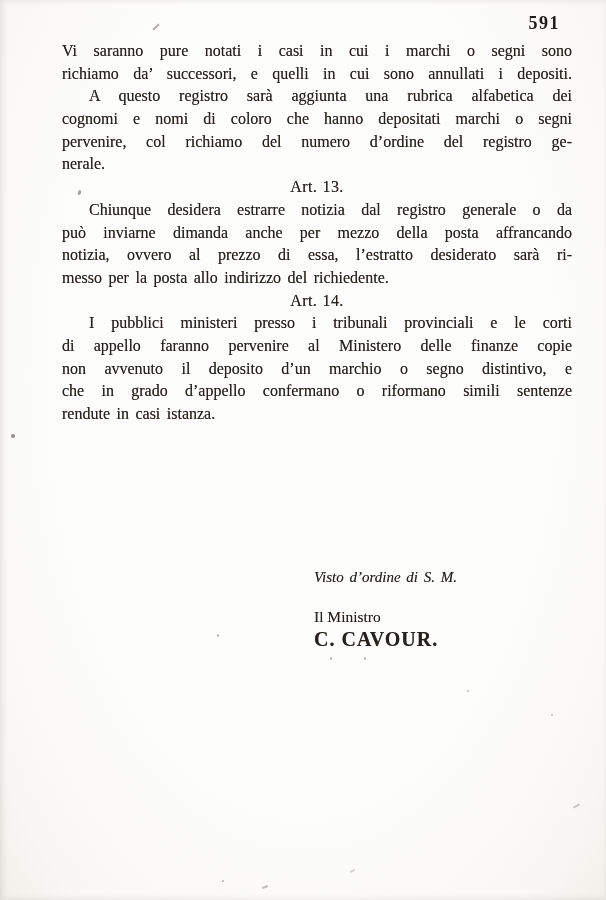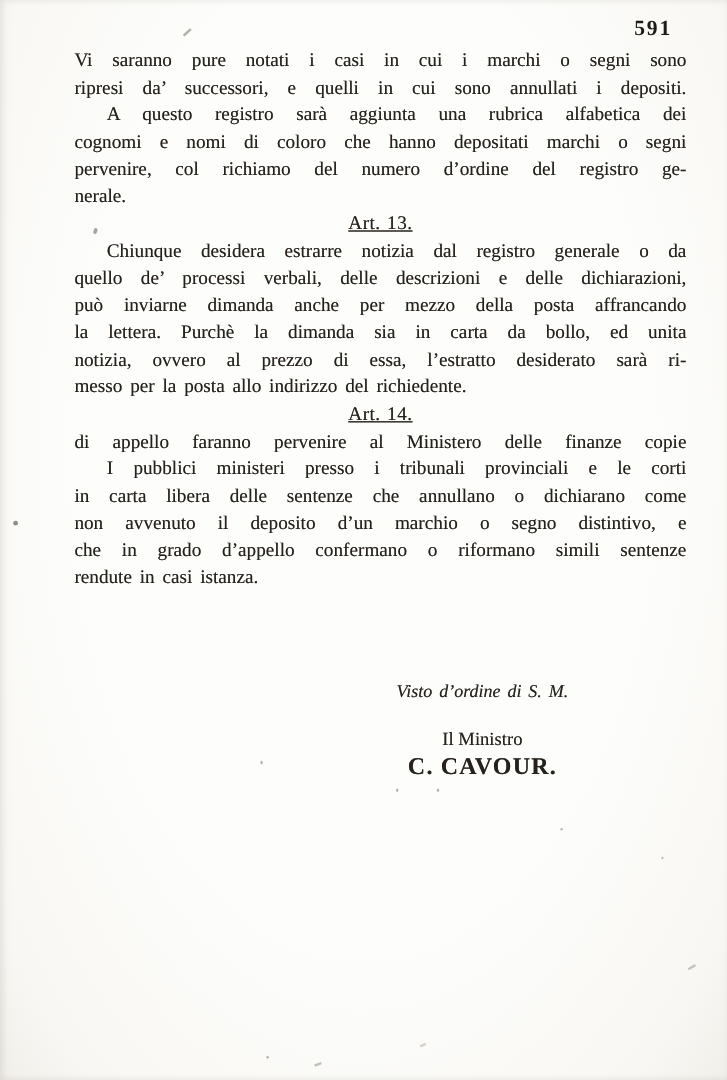--- a/index.html
+++ b/index.html
@@ -52,28 +52,26 @@
   .last {
     text-align: center;
     text-align-last: left;
     word-spacing: 2.5px;
   }
   .head {
     text-align: center;
     text-align-last: center;
     word-spacing: 1px;
     letter-spacing: 0.4px;
-    text-decoration: underline;
   }
   .signature {
     position: absolute;
     left: 314px;
     top: 566px;
     width: 176px;
-    text-align: center;
   }
   .sig-visto {
     font-style: italic;
     font-size: 15px;
     line-height: 22.5px;
     word-spacing: 2px;
     text-shadow: 0 0 0.4px rgba(35,30,25,0.5);
   }
   .sig-role {
     font-size: 15.5px;
@@ -100,36 +98,33 @@
 </style>
 </head>
 <body>
 
 <div class="page">
 
   <div class="page-number">591</div>
 
   <div class="text-column">
     <div class="line j">Vi saranno pure notati i casi in cui i marchi o segni sono</div>
-    <div class="line j">ripresi da’ successori, e quelli in cui sono annullati i depositi.</div>
+    <div class="line j">richiamo da’ successori, e quelli in cui sono annullati i depositi.</div>
     <div class="line j ind">A questo registro sarà aggiunta una rubrica alfabetica dei</div>
     <div class="line j">cognomi e nomi di coloro che hanno depositati marchi o segni</div>
     <div class="line j">pervenire, col richiamo del numero d’ordine del registro ge-</div>
     <div class="line last">nerale.</div>
     <div class="line head">Art. 13.</div>
     <div class="line j ind">Chiunque desidera estrarre notizia dal registro generale o da</div>
-    <div class="line j">quello de’ processi verbali, delle descrizioni e delle dichiarazioni,</div>
     <div class="line j">può inviarne dimanda anche per mezzo della posta affrancando</div>
-    <div class="line j">la lettera. Purchè la dimanda sia in carta da bollo, ed unita</div>
     <div class="line j">notizia, ovvero al prezzo di essa, l’estratto desiderato sarà ri-</div>
     <div class="line last">messo per la posta allo indirizzo del richiedente.</div>
     <div class="line head">Art. 14.</div>
+    <div class="line j ind">I pubblici ministeri presso i tribunali provinciali e le corti</div>
     <div class="line j">di appello faranno pervenire al Ministero delle finanze copie</div>
-    <div class="line j ind">I pubblici ministeri presso i tribunali provinciali e le corti</div>
-    <div class="line j">in carta libera delle sentenze che annullano o dichiarano come</div>
     <div class="line j">non avvenuto il deposito d’un marchio o segno distintivo, e</div>
     <div class="line j">che in grado d’appello confermano o riformano simili sentenze</div>
     <div class="line last">rendute in casi istanza.</div>
   </div>
 
   <div class="signature">
     <div class="sig-visto">Visto d’ordine di S. M.</div>
     <div class="sig-role">Il Ministro</div>
     <div class="sig-name">C. CAVOUR.</div>
   </div>

